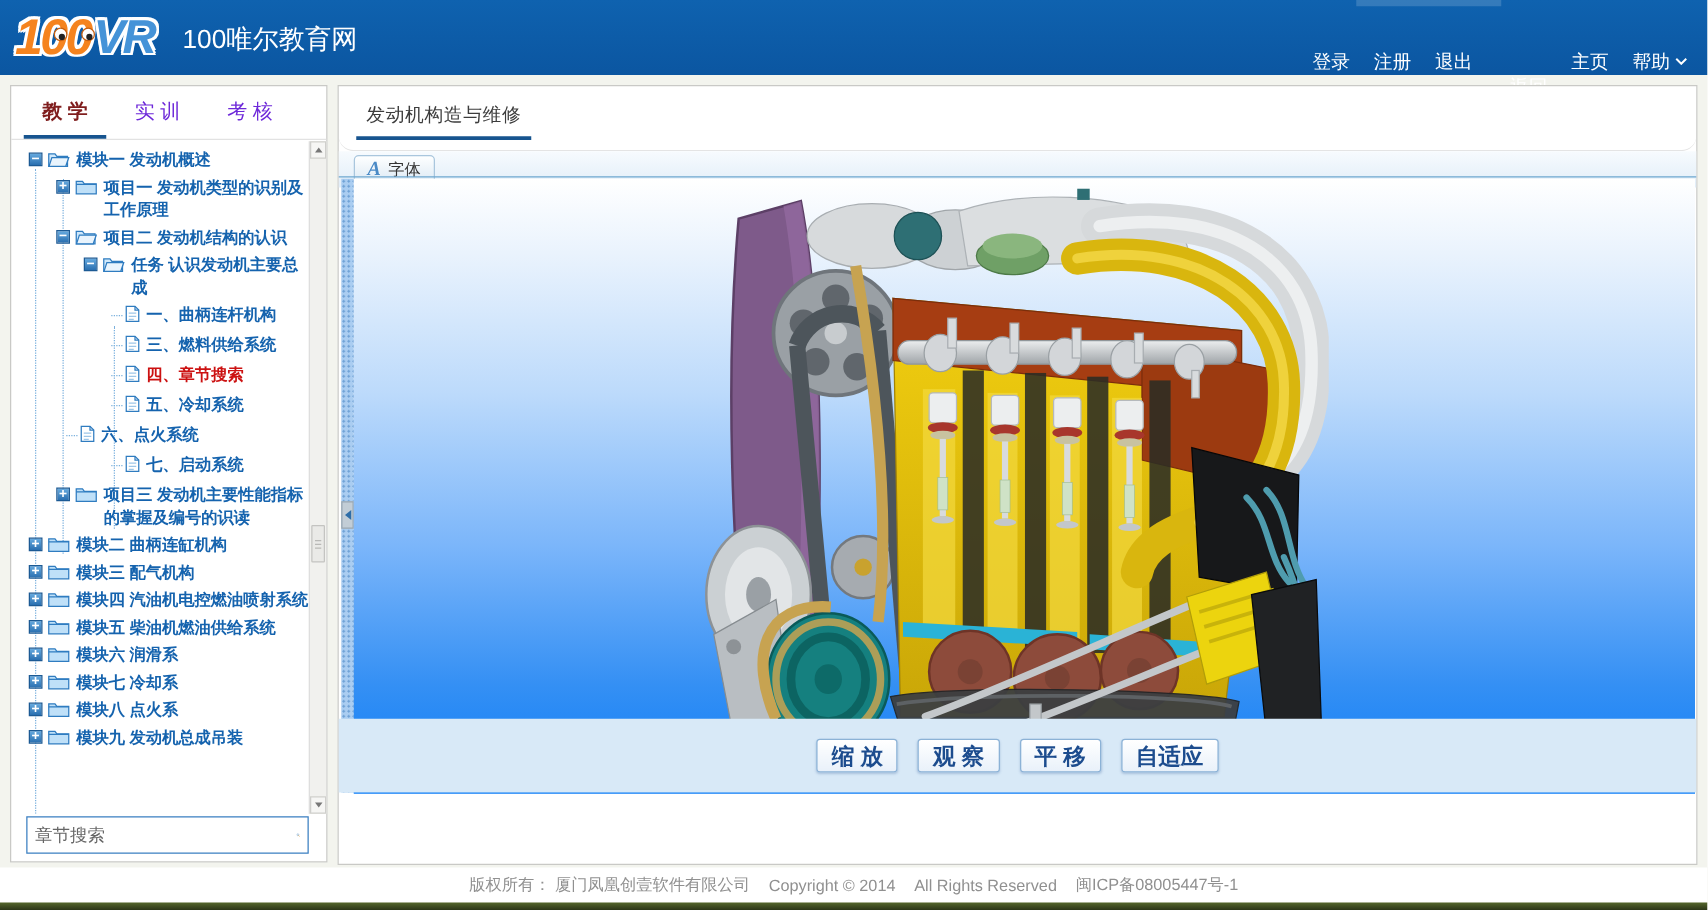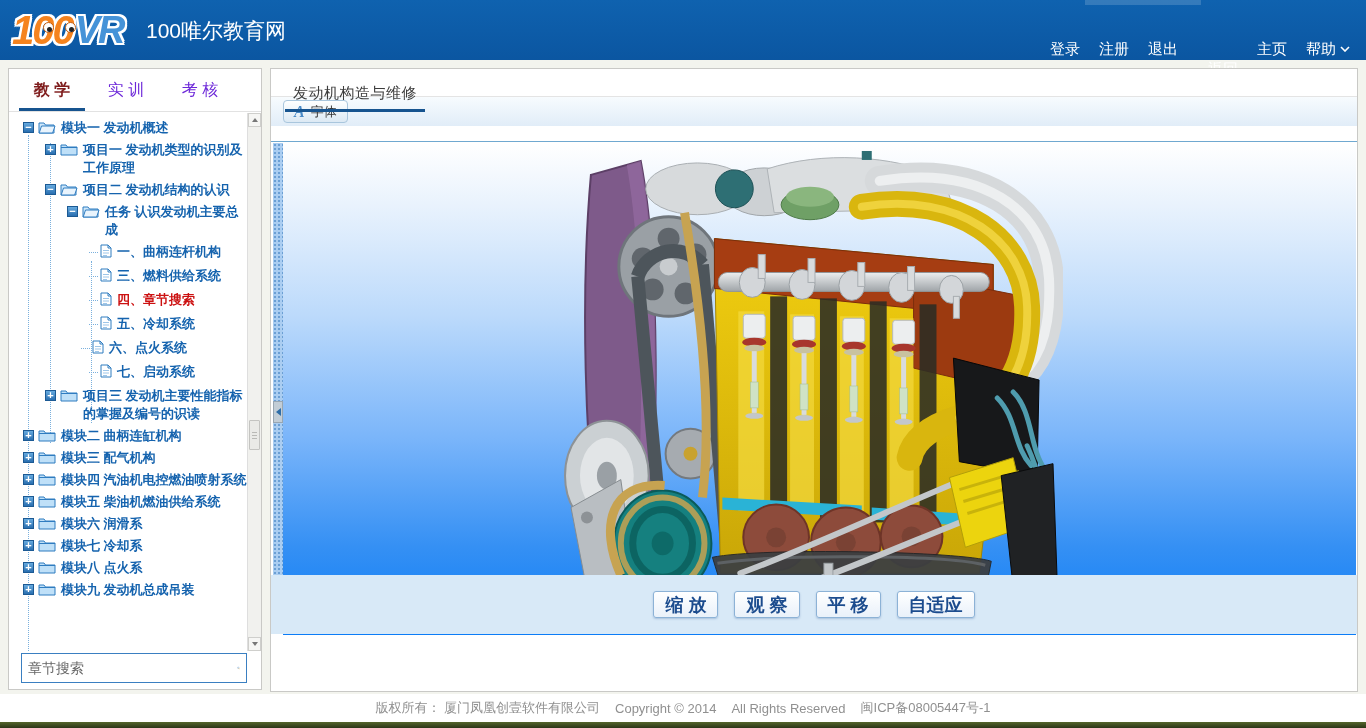--- a/index.html
+++ b/index.html
@@ -68,21 +68,21 @@
     border:1px solid #c4c4c1; border-radius:1px; cursor:pointer; }
   .sthumb::after { content:""; position:absolute; left:2px; right:2px; top:11px; height:1px;
     background:#b9b9b6; box-shadow:0 3px 0 #b9b9b6,0 6px 0 #b9b9b6; }
   
   .search { position:absolute; left:12px; top:584px; width:226px; height:30px;
     border:1px solid #3a7fc1; background:#fff; display:flex; align-items:center; padding:0 6px;gap:28px; }
   .search input { flex:1; border:none; outline:none; font-size:14px; color:#444;
     font-family:inherit; background:transparent; }
   .search input::placeholder { color:#666; opacity:1; }
   
-  .main-tabrow { height:28px; border-bottom:1px solid #e4e4e4; position:relative; }
+  .main-tabrow { height:52px; border-bottom:1px solid #e4e4e4; position:relative;border-radius:12px; }
   .main-tab { position:absolute; left:14px; top:0; height:43px; line-height:48px;
     font-size:15px; color:#3c3c3c; padding:0 8px; border-bottom:3px solid #17548f;
     letter-spacing:.5px; cursor:pointer; }
   .toolbar { height:29px; background:linear-gradient(180deg,#f7fbfe,#e1edf8);
     display:flex; align-items:center; padding-left:12px; }
   .font-btn { display:flex; align-items:center; gap:6px; height:23px; padding:0 10px;
     border:1px solid #a9c6dd; border-radius:4px; cursor:pointer;
     background:linear-gradient(180deg,#feffff,#dce9f4); font-size:13px; color:#333; }
   .font-icon { font-family:"Liberation Serif","DejaVu Serif",serif; font-weight:bold;
     font-style:italic; font-size:16px; color:#4a8ac6; text-shadow:0 0 1px #fff; }
@@ -208,21 +208,21 @@
       </div>
       <div class="tree-row leaf" style="padding-left: 80px;">
         <span class="stub"></span>
         <svg class="dicon" width="12" height="14" viewBox="0 0 12 14">
           <path d="M1,1 h7 l3,3 v9 H1 Z" fill="#fff" stroke="#2f7cc0"></path>
           <path d="M8,1 v3 h3" fill="none" stroke="#2f7cc0"></path>
           <path d="M3,6.5 h6 M3,9 h6 M3,11.5 h4" stroke="#9ec6e8" fill="none"></path>
         </svg>
         <span class="label">五、冷却系统</span>
       </div>
-      <div class="tree-row leaf" style="padding-left: 72px;">
+      <div class="tree-row leaf" style="padding-left: 44px;">
         <span class="stub"></span>
         <svg class="dicon" width="12" height="14" viewBox="0 0 12 14">
           <path d="M1,1 h7 l3,3 v9 H1 Z" fill="#fff" stroke="#2f7cc0"></path>
           <path d="M8,1 v3 h3" fill="none" stroke="#2f7cc0"></path>
           <path d="M3,6.5 h6 M3,9 h6 M3,11.5 h4" stroke="#9ec6e8" fill="none"></path>
         </svg>
         <span class="label">六、点火系统</span>
       </div>
       <div class="tree-row leaf" style="padding-left: 80px;">
         <span class="stub"></span>

